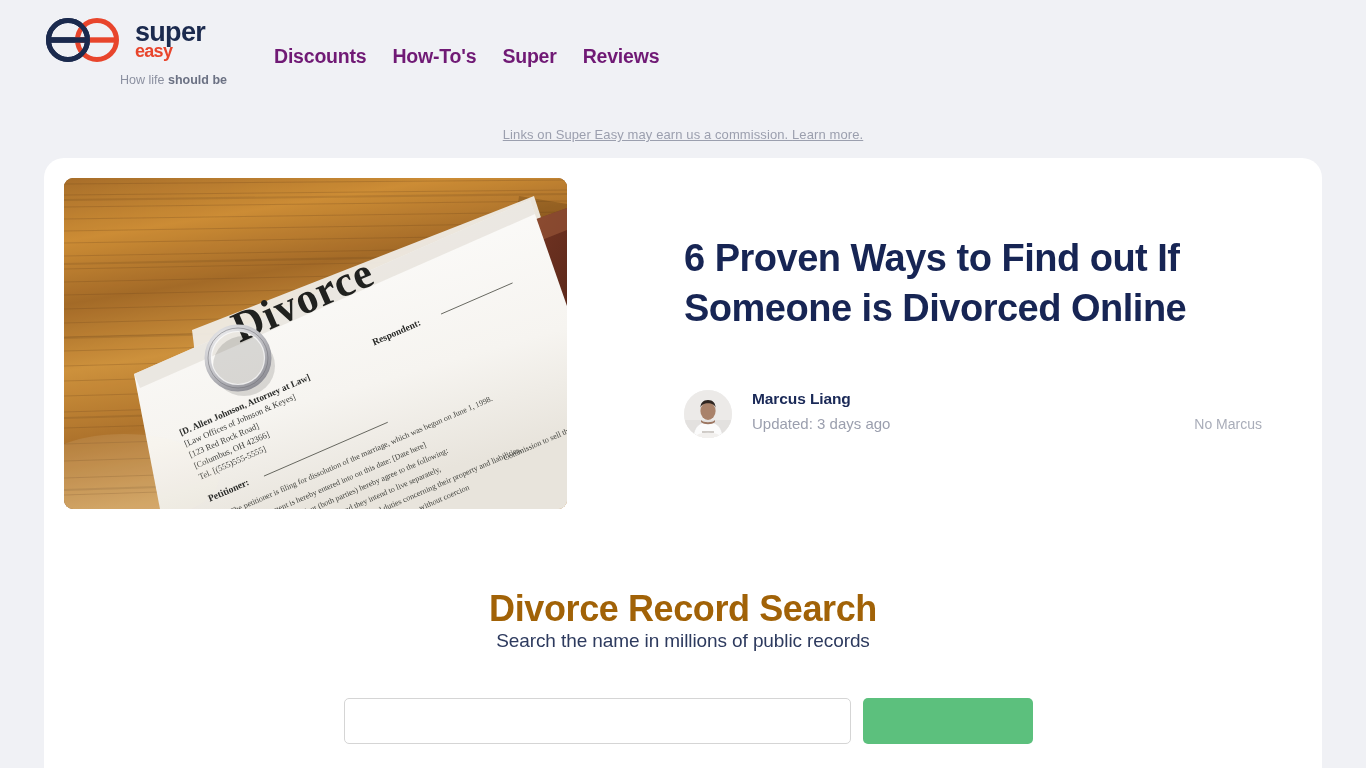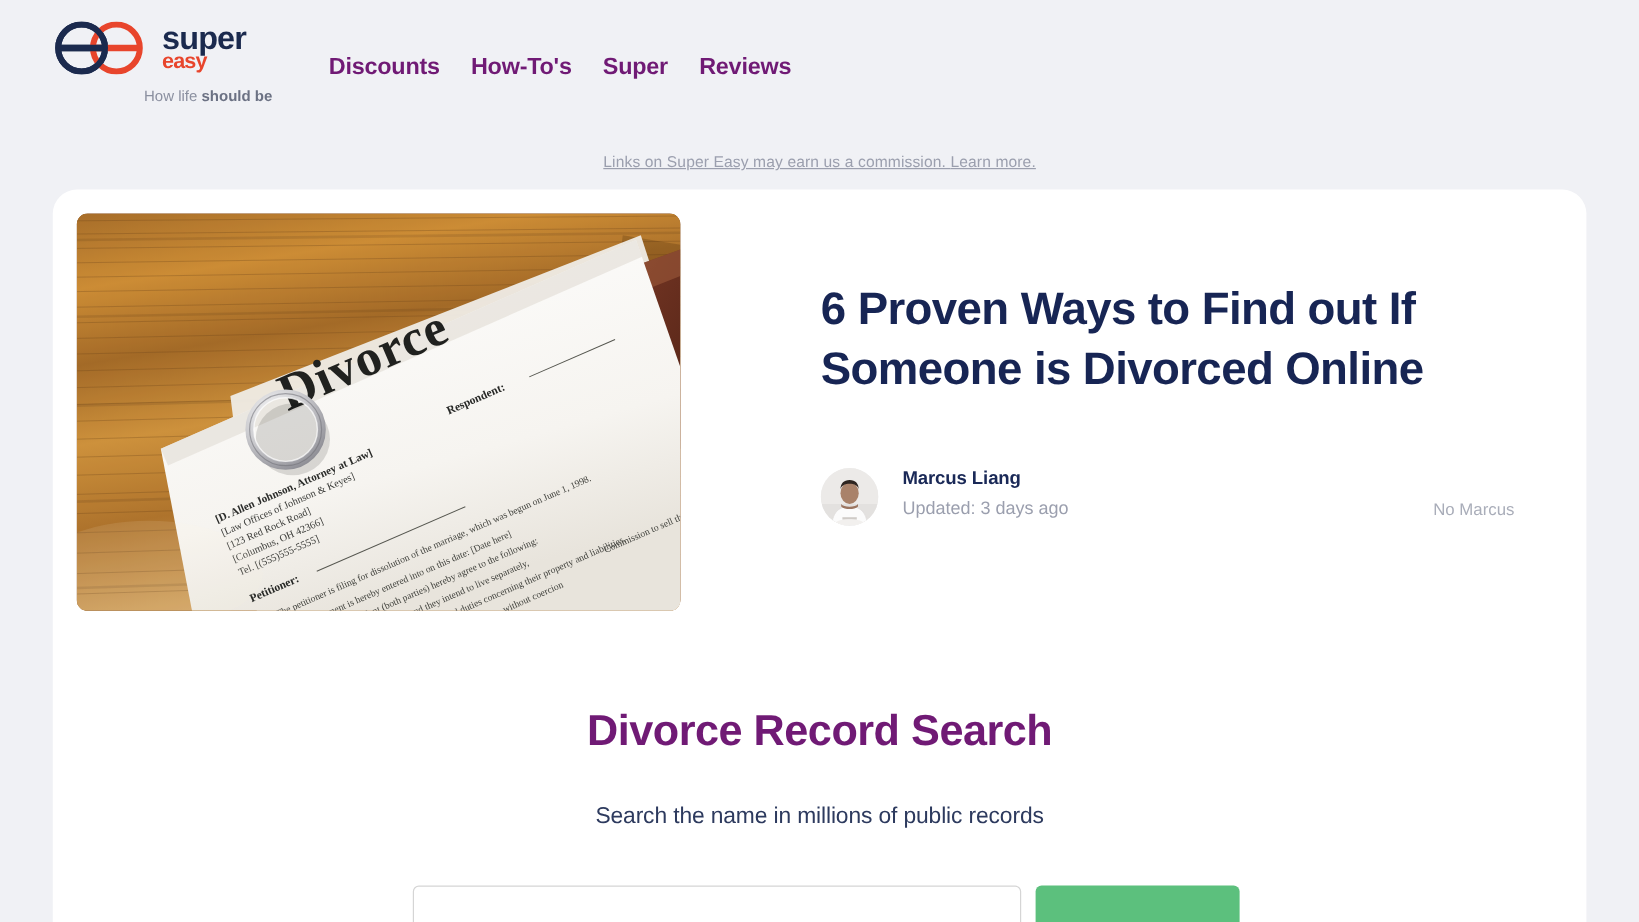--- a/index.html
+++ b/index.html
@@ -194,27 +194,26 @@
   }
 
   
   .search-widget {
     margin-top: 79px;
     text-align: center;
   }
   .widget-title {
     font-size: 36px;
     font-weight: 700;
-    color: #701a75;
+    color: #a16207;
     letter-spacing: -0.4px;
   }
   .widget-sub {
     font-size: 19px;
     color: #2d3a5e;
-    margin-top: 40px;
     letter-spacing: -0.1px;
   }
   .widget-form {
     margin-top: 46px;
     display: flex;
     justify-content: center;
     gap: 12px;
     padding-left: 11px;
   }
   .name-input {

